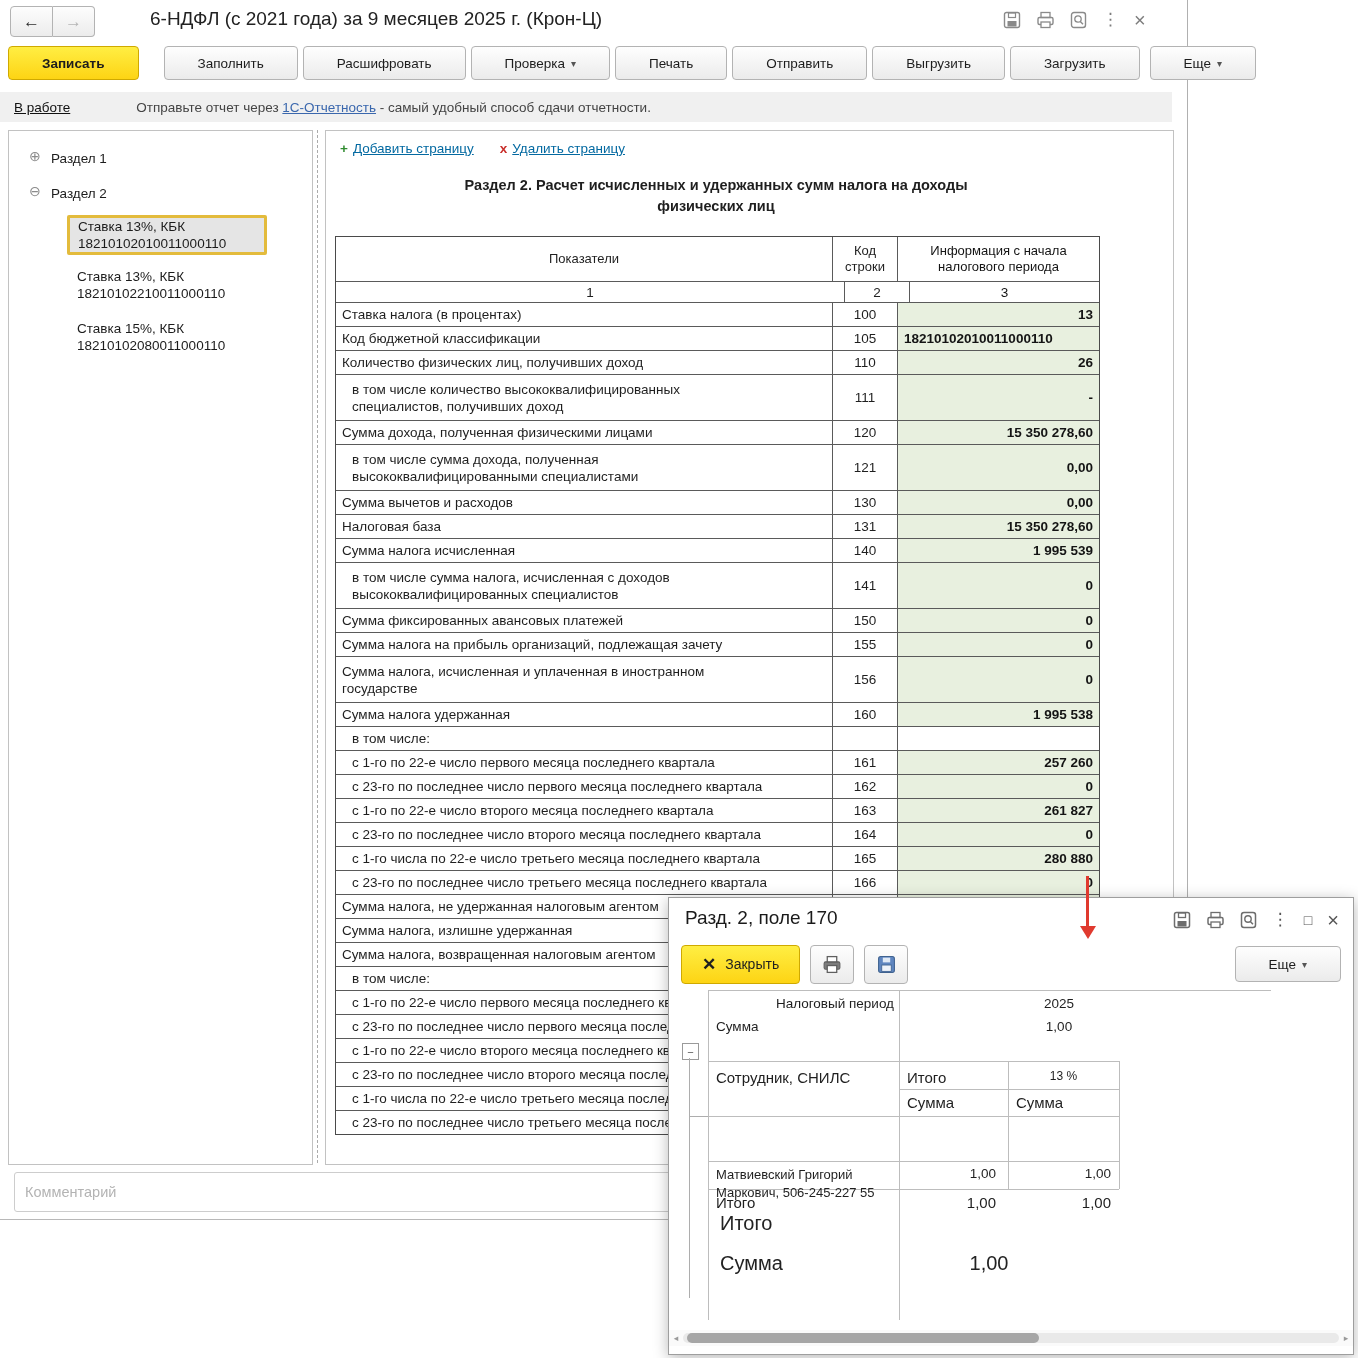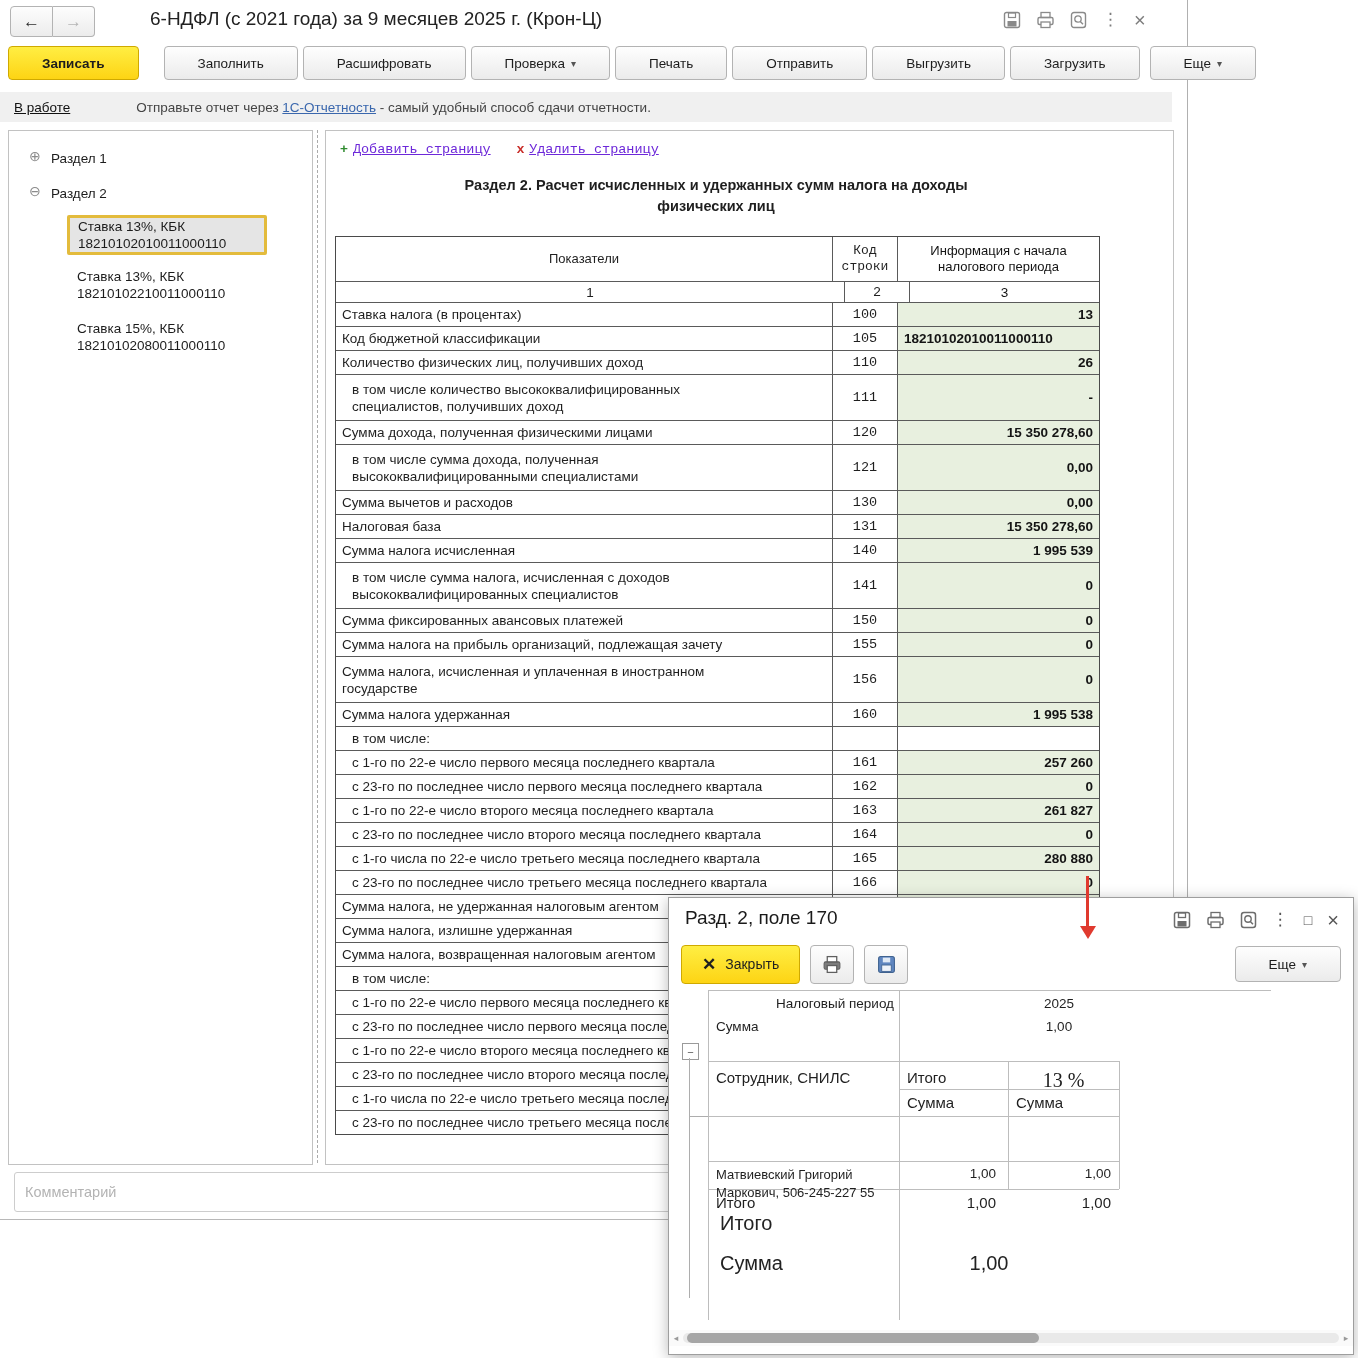--- a/index.html
+++ b/index.html
@@ -37,33 +37,33 @@
   .mainpanel{position:absolute;left:325px;top:130px;width:847px;height:1033px;border:1px solid #c2c2c2;background:#fff;}
   
   .tree{position:absolute;left:0;top:10px;width:100%;font-size:13.5px;}
   .titem{position:relative;padding:9px 8px 9px 42px;line-height:17px;color:#1c1c1c;}
   .titem .exp{position:absolute;left:20px;top:7px;font-size:14px;color:#8b8b8b;}
   .titem.lvl1{padding-left:68px;}
   .titem.sel{margin:4px 0 4px 58px;padding:0 8px;width:178px;background:#e5e5e5;
              border:3px solid #e3bb3c;border-radius:2px;}
   
   .plinks{position:absolute;left:14px;top:10px;font-size:13.5px;display:flex;gap:26px;}
-  .plink{color:#6d28d9;text-decoration:underline;font-family:Liberation Mono, monospace;}
+  .plink{color:#0369a1;text-decoration:underline;}
   .pl-add{color:#2f8b2f;font-weight:bold;margin-right:5px;}
   .pl-del{color:#c9302c;font-weight:bold;margin-right:5px;}
   .sectitle{position:absolute;left:0;top:44px;width:780px;text-align:center;font-weight:bold;font-size:14.5px;line-height:21px;}
   
   .dtable{position:absolute;left:9px;top:105px;width:763px;border:1px solid #4a4a4a;font-size:13.5px;background:#fff;}
   .trow{display:flex;border-top:1px solid #5a5a5a;min-height:23px;align-items:stretch;}
   .trow:first-child{border-top:none;}
   .trow.h2 .lc{min-height:39px;}
   .lc{flex:1;padding:3px 6px 3px 6px;display:flex;align-items:center;white-space:pre-line;line-height:17px;}
   .lc.ind{padding-left:16px;}
   .cc{width:64px;border-left:1px solid #5a5a5a;border-right:1px solid #5a5a5a;
-      display:flex;align-items:center;justify-content:center;font-family:Liberation Mono, monospace;}
+      display:flex;align-items:center;justify-content:center;}
   .vc{width:189px;display:flex;align-items:center;justify-content:flex-end;
       padding:0 6px;font-weight:bold;color:#141414;}
   .vc.green{background:#e8f0df;}
   .vc.left{justify-content:flex-start;}
   .thead .lc,.thead .cc,.thead .vc{font-weight:normal;justify-content:center;text-align:center;font-size:13px;line-height:16px;}
   .thead{min-height:44px;}
   .tnum{min-height:20px;}
   .tnum .lc,.tnum .cc,.tnum .vc{font-weight:normal;justify-content:center;padding:0;}
   
   .comment{position:absolute;left:14px;top:1172px;width:1148px;height:38px;border:1px solid #cdcdcd;
@@ -442,21 +442,21 @@
       <div class="line" style="left:20px;top:68px;width:1px;height:240px;background:#adadad;"></div>
       <div class="line" style="left:20px;top:126px;width:19px;height:1px;background:#adadad;"></div>
 
       <div class="cell r" style="left:45px;top:6px;width:180px;text-align:center;">Налоговый период</div>
       <div class="cell c" style="left:300px;top:6px;width:180px;text-align:center;">2025</div>
       <div class="cell" style="left:47px;top:29px;width:180px;">Сумма</div>
       <div class="cell c" style="left:300px;top:29px;width:180px;">1,00</div>
 
       <div class="cell" style="left:47px;top:79px;width:178px;font-size:15px;">Сотрудник, СНИЛС</div>
       <div class="cell" style="left:238px;top:79px;width:95px;font-size:15px;">Итого</div>
-      <div class="cell c" style="left:339px;top:79px;width:111px;font-size:20px;font-family:Liberation Serif, serif;">13 %</div>
+      <div class="cell c" style="left:339px;top:79px;width:111px;font-size:12px;">13 %</div>
       <div class="cell" style="left:238px;top:104px;width:95px;font-size:15px;">Сумма</div>
       <div class="cell" style="left:347px;top:104px;width:95px;font-size:15px;">Сумма</div>
 
       <div class="cell" style="left:47px;top:176px;width:180px;white-space:pre-line;line-height:18px;font-size:13px;">Матвиевский Григорий
 Маркович, 506-245-227 55</div>
       <div class="cell r" style="left:238px;top:176px;width:89px;">1,00</div>
       <div class="cell r" style="left:347px;top:176px;width:95px;">1,00</div>
       <div class="cell" style="left:47px;top:204px;width:180px;font-size:15px;">Итого</div>
       <div class="cell r" style="left:238px;top:204px;width:89px;font-size:15px;">1,00</div>
       <div class="cell r" style="left:347px;top:204px;width:95px;font-size:15px;">1,00</div>

